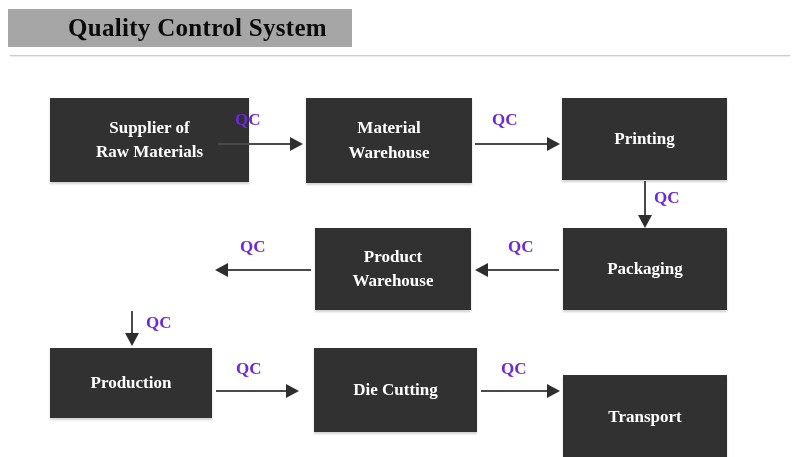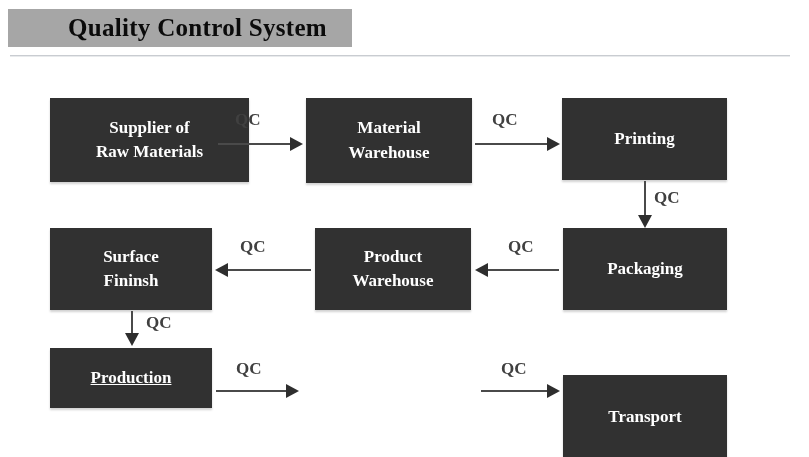--- a/index.html
+++ b/index.html
@@ -116,21 +116,21 @@
     height: 0;
     border-left: 7px solid transparent;
     border-right: 7px solid transparent;
     border-top: 13px solid #2e2e2e;
   }
   .qc-label {
     position: absolute;
     font-family: "Liberation Serif", "DejaVu Serif", serif;
     font-weight: bold;
     font-size: 17px;
-    color: #404040;
+    color: #6d28d9;
     white-space: nowrap;
   }
 </style>
 </head>
 <body>
 
 <div id="canvas">
 
   <div id="title-band"></div>
   <div id="title-text">Quality Control System</div>
@@ -155,24 +155,20 @@
   <div class="qc-label" style="left:235px; top:110px;">QC</div>
 
   <div class="arrow-h" style="left:475px; top:143px; width:74px;"></div>
   <div class="head-right" style="left:547px; top:137px;"></div>
   <div class="qc-label" style="left:492px; top:110px;">QC</div>
 
   <div class="arrow-v" style="left:644px; top:181px; height:38px;"></div>
   <div class="head-down" style="left:638px; top:215px;"></div>
   <div class="qc-label" style="left:654px; top:188px;">QC</div>
 
-  <div class="node" style="left:50px; top:228px; width:162px; height:82px;">
-    <span class="node-label">Surface
-Fininsh</span>
-  </div>
 
   <div class="node" style="left:315px; top:228px; width:156px; height:82px;">
     <span class="node-label">Product
 Warehouse</span>
   </div>
 
   <div class="node" style="left:563px; top:228px; width:164px; height:82px;">
     <span class="node-label">Packaging</span>
   </div>
 
@@ -181,24 +177,27 @@
   <div class="qc-label" style="left:508px; top:237px;">QC</div>
 
   <div class="arrow-h" style="left:228px; top:269px; width:83px;"></div>
   <div class="head-left" style="left:215px; top:263px;"></div>
   <div class="qc-label" style="left:240px; top:237px;">QC</div>
 
   <div class="arrow-v" style="left:131px; top:311px; height:26px;"></div>
   <div class="head-down" style="left:125px; top:333px;"></div>
   <div class="qc-label" style="left:146px; top:313px;">QC</div>
 
-  <div class="node" style="left:50px; top:348px; width:162px; height:60px;text-decoration:underline;">
+  <div class="node" style="left:50px; top:348px; width:162px; height:70px;">
     <span class="node-label">Production</span>
   </div>
 
+  <div class="node" style="left:314px; top:348px; width:163px; height:84px;">
+    <span class="node-label">Die Cutting</span>
+  </div>
 
   <div class="node" style="left:563px; top:348px; width:164px; height:84px;margin-top:27px;">
     <span class="node-label">Transport</span>
   </div>
 
   <div class="arrow-h" style="left:216px; top:390px; width:72px;"></div>
   <div class="head-right" style="left:286px; top:384px;"></div>
   <div class="qc-label" style="left:236px; top:359px;">QC</div>
 
   <div class="arrow-h" style="left:481px; top:390px; width:68px;"></div>

